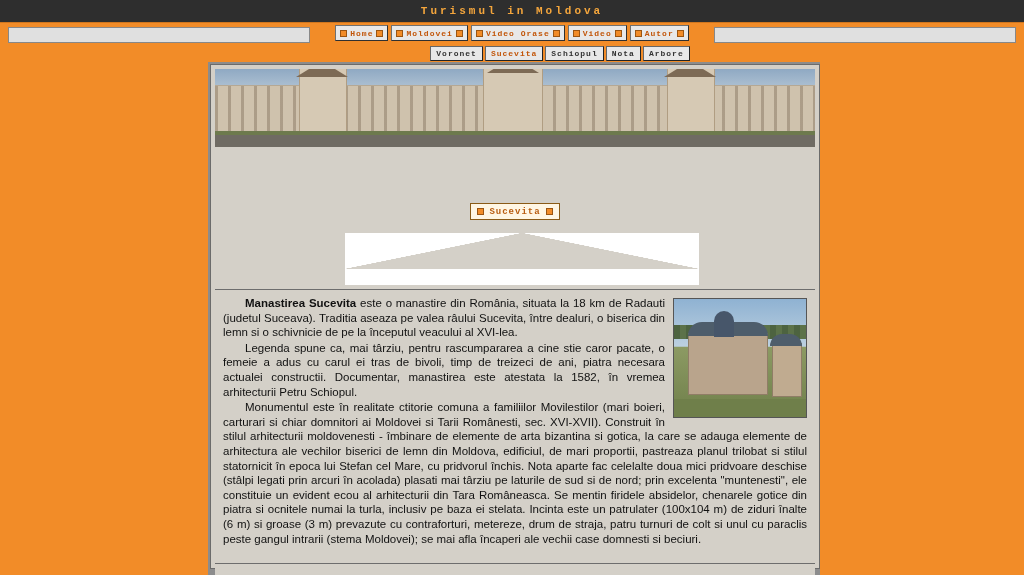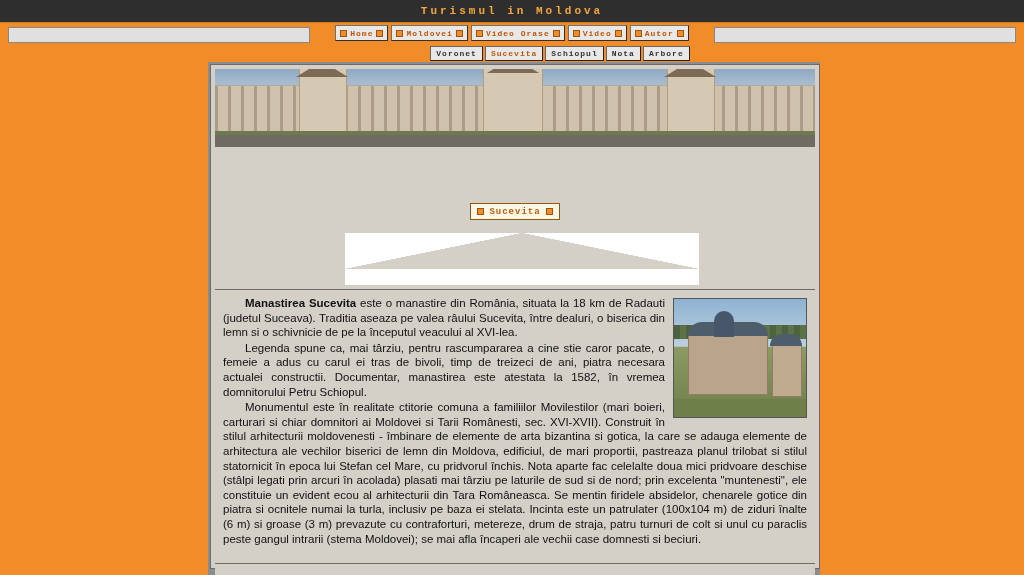--- a/index.html
+++ b/index.html
@@ -384,18 +384,18 @@
 
   <div class="article">
     <div class="thumb">
       <div class="trees"></div>
       <div class="church"></div>
       <div class="spire"></div>
       <div class="tower2"></div>
       <div class="grass"></div>
     </div>
     <p class="first"><b>Manastirea Sucevita</b><span> este o manastire din România, situata la 18 km de Radauti (judetul Suceava). Traditia aseaza pe valea râului Sucevita, între dealuri, o biserica din lemn si o schivnicie de pe la începutul veacului al XVI-lea.</span></p>
-    <p>Legenda spune ca, mai târziu, pentru rascumpararea a cine stie caror pacate, o femeie a adus cu carul ei tras de bivoli, timp de treizeci de ani, piatra necesara actualei constructii. Documentar, manastirea este atestata la 1582, în vremea domnitorului Petru Schiopul.</p>
+    <p>Legenda spune ca, mai târziu, pentru rascumpararea a cine stie caror pacate, o femeie a adus cu carul ei tras de bivoli, timp de treizeci de ani, piatra necesara actualei constructii. Documentar, manastirea este atestata la 1582, în vremea arhitecturii Petru Schiopul.</p>
     <p>Monumentul este în realitate ctitorie comuna a familiilor Movilestilor (mari boieri, carturari si chiar domnitori ai Moldovei si Tarii Românesti, sec. XVI-XVII). Construit în stilul arhitecturii moldovenesti - îmbinare de elemente de arta bizantina si gotica, la care se adauga elemente de arhitectura ale vechilor biserici de lemn din Moldova, edificiul, de mari proportii, pastreaza planul trilobat si stilul statornicit în epoca lui Stefan cel Mare, cu pridvorul închis. Nota aparte fac celelalte doua mici pridvoare deschise (stâlpi legati prin arcuri în acolada) plasati mai târziu pe laturile de sud si de nord; prin excelenta "muntenesti", ele constituie un evident ecou al arhitecturii din Tara Româneasca. Se mentin firidele absidelor, chenarele gotice din piatra si ocnitele numai la turla, inclusiv pe baza ei stelata. Incinta este un patrulater (100x104 m) de ziduri înalte (6 m) si groase (3 m) prevazute cu contraforturi, metereze, drum de straja, patru turnuri de colt si unul cu paraclis peste gangul intrarii (stema Moldovei); se mai afla încaperi ale vechii case domnesti si beciuri.</p>
   </div>
 
   <div class="bottom-strip"></div>
 </div>
 
 </body></html>

